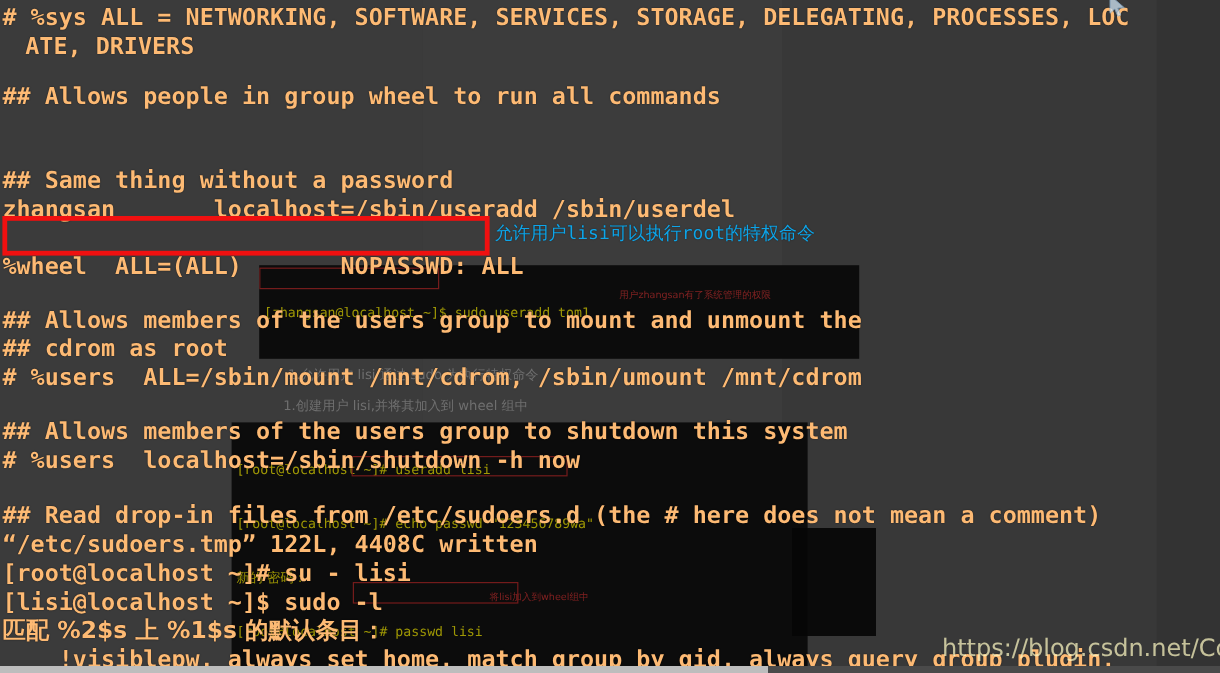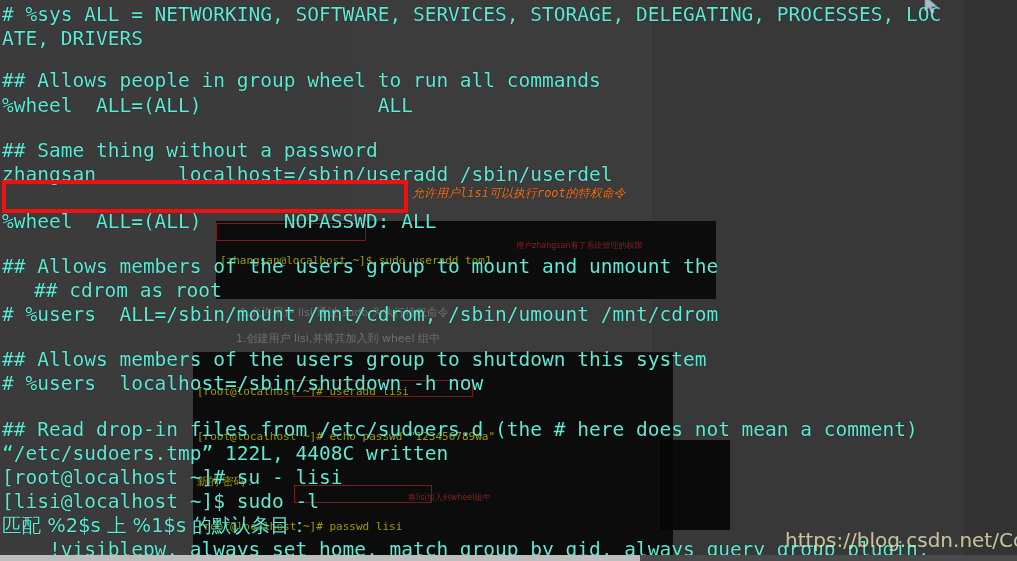--- a/index.html
+++ b/index.html
@@ -68,22 +68,22 @@
   
   .vi-layer {
     position: absolute;
     left: 0;
     top: 0;
     width: 1017px;
     height: 455px;
     font-family: "DejaVu Sans Mono", "Liberation Mono", monospace;
     font-size: 19.5px;
     line-height: 26.5px;
-    font-weight: normal;
-    color: #5eead4;
+    font-weight: bold;
+    color: #fdba74;
     white-space: pre;
     letter-spacing: 0px;
   }
   .vi-line {
     position: absolute;
     left: 2px;
     height: 26px;
     text-shadow: 0 0 1px rgba(0,0,0,0.9);
   }
   .vi-line.cn {
@@ -100,27 +100,26 @@
     border: 4px solid #f01010;
     box-sizing: border-box;
     pointer-events: none;
   }
 
   
   .callout {
     position: absolute;
     left: 412px;
     top: 185px;
-    color: #f97316;
-    font-family: "DejaVu Sans", "Liberation Sans", sans-serif;
-    font-size: 12px;
+    color: #0ea5e9;
+    font-family: "DejaVu Sans", "Liberation Sans", sans-serif;
+    font-size: 15px;
     font-weight: normal;
     white-space: nowrap;
     text-shadow: 0 0 1px rgba(0,0,0,0.6);
-    font-style: italic;
   }
   .callout .mono {
     font-family: "DejaVu Sans Mono", "Liberation Mono", monospace;
   }
 
   
   .pointer {
     position: absolute;
     left: 924px;
     top: -4px;
@@ -202,28 +201,27 @@
     
   </div>
 
   <div class="bg-term bg-term-3"></div>
 
   <div class="step-note" style="left:240px; top:305px;">1.允许用户 lisi 通过 sudo 为执行特权命令</div>
   <div class="step-note" style="left:236px; top:331px;">1.创建用户 lisi,并将其加入到 wheel 组中</div>
 
   <div class="vi-layer">
     <div class="vi-line" style="top:2px;"># %sys ALL = NETWORKING, SOFTWARE, SERVICES, STORAGE, DELEGATING, PROCESSES, LOC</div>
-    <div class="vi-line" style="top:26px;">ATE, DRIVERS</div>
+    <div class="vi-line" style="top:26px;margin-left:19px;">ATE, DRIVERS</div>
     <div class="vi-line" style="top:68px;">## Allows people in group wheel to run all commands</div>
-    <div class="vi-line" style="top:93px;">%wheel	ALL=(ALL)		ALL</div>
     <div class="vi-line" style="top:138px;">## Same thing without a password</div>
     <div class="vi-line" style="top:162px;">zhangsan       localhost=/sbin/useradd /sbin/userdel</div>
     <div class="vi-line" style="top:209px;">%wheel	ALL=(ALL)	NOPASSWD: ALL</div>
     <div class="vi-line" style="top:254px;">## Allows members of the users group to mount and unmount the</div>
-    <div class="vi-line" style="top:278px;margin-left:32px;">## cdrom as root</div>
+    <div class="vi-line" style="top:278px;">## cdrom as root</div>
     <div class="vi-line" style="top:302px;"># %users  ALL=/sbin/mount /mnt/cdrom, /sbin/umount /mnt/cdrom</div>
     <div class="vi-line" style="top:347px;">## Allows members of the users group to shutdown this system</div>
     <div class="vi-line" style="top:371px;"># %users  localhost=/sbin/shutdown -h now</div>
     <div class="vi-line" style="top:417px;">## Read drop-in files from /etc/sudoers.d (the # here does not mean a comment)</div>
     <div class="vi-line" style="top:441px;">“/etc/sudoers.tmp” 122L, 4408C written</div>
     <div class="vi-line" style="top:465px;">[root@localhost ~]# su - lisi</div>
     <div class="vi-line" style="top:489px;">[lisi@localhost ~]$ sudo -l</div>
     <div class="vi-line cn" style="top:513px;">匹配 %2$s 上 %1$s 的默认条目：</div>
     <div class="vi-line" style="top:537px;">    !visiblepw, always_set_home, match_group_by_gid, always_query_group_plugin,</div>
   </div>

